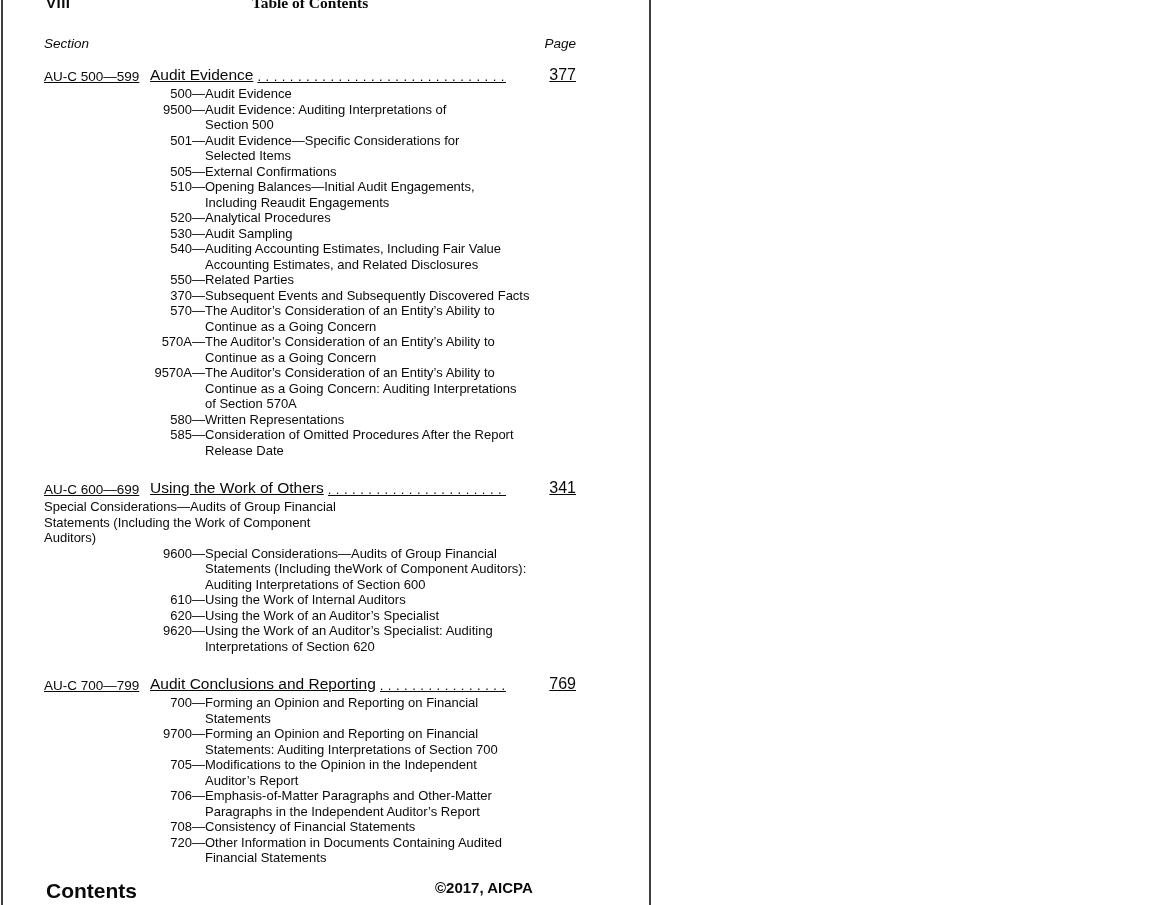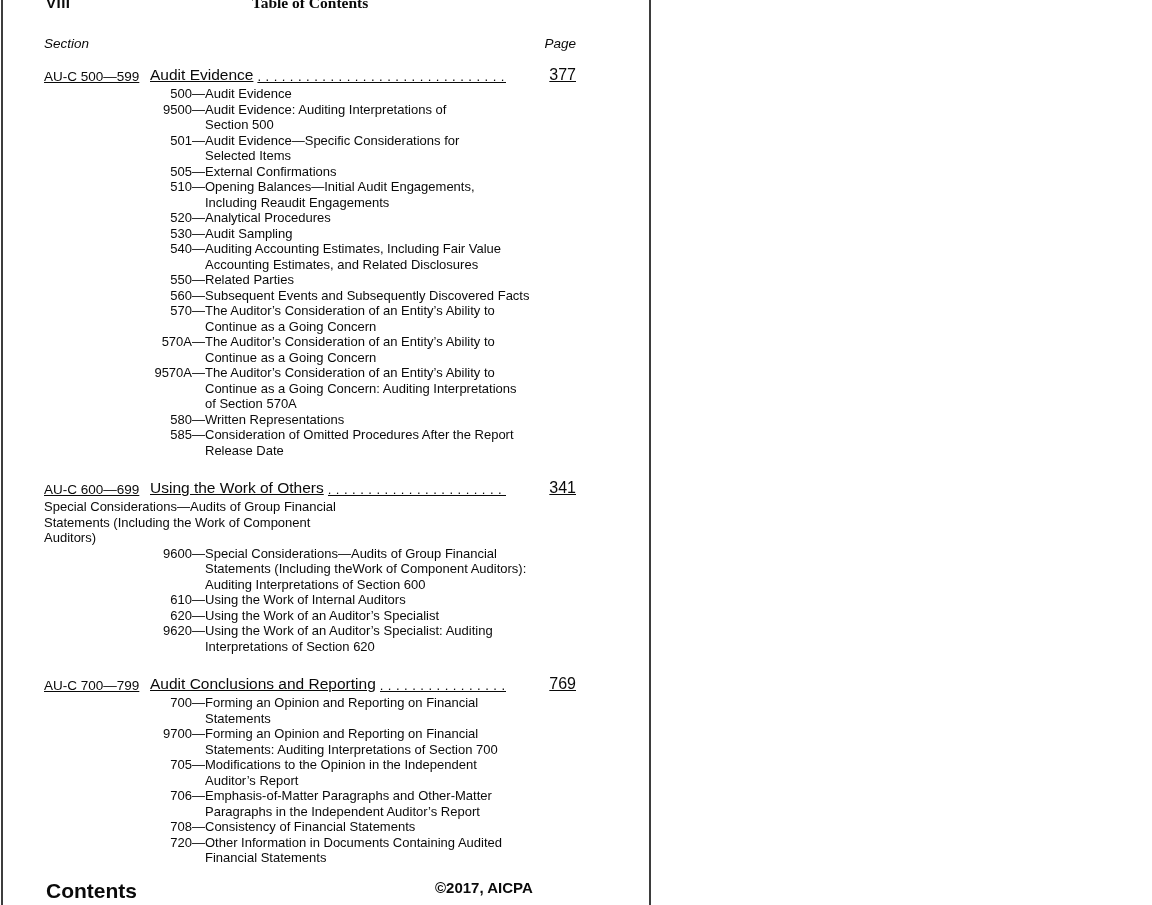--- a/index.html
+++ b/index.html
@@ -141,21 +141,21 @@
             <div class="item">
               <span class="num">540—</span>
               <span class="txt">Auditing Accounting Estimates, Including Fair Value
 Accounting Estimates, and Related Disclosures</span>
             </div>
             <div class="item">
               <span class="num">550—</span>
               <span class="txt">Related Parties</span>
             </div>
             <div class="item">
-              <span class="num">560—</span>
+              <span class="num">370—</span>
               <span class="txt">Subsequent Events and Subsequently Discovered Facts</span>
             </div>
             <div class="item">
               <span class="num">570—</span>
               <span class="txt">The Auditor’s Consideration of an Entity’s Ability to
 Continue as a Going Concern</span>
             </div>
             <div class="item">
               <span class="num">570A—</span>
               <span class="txt">The Auditor’s Consideration of an Entity’s Ability to

